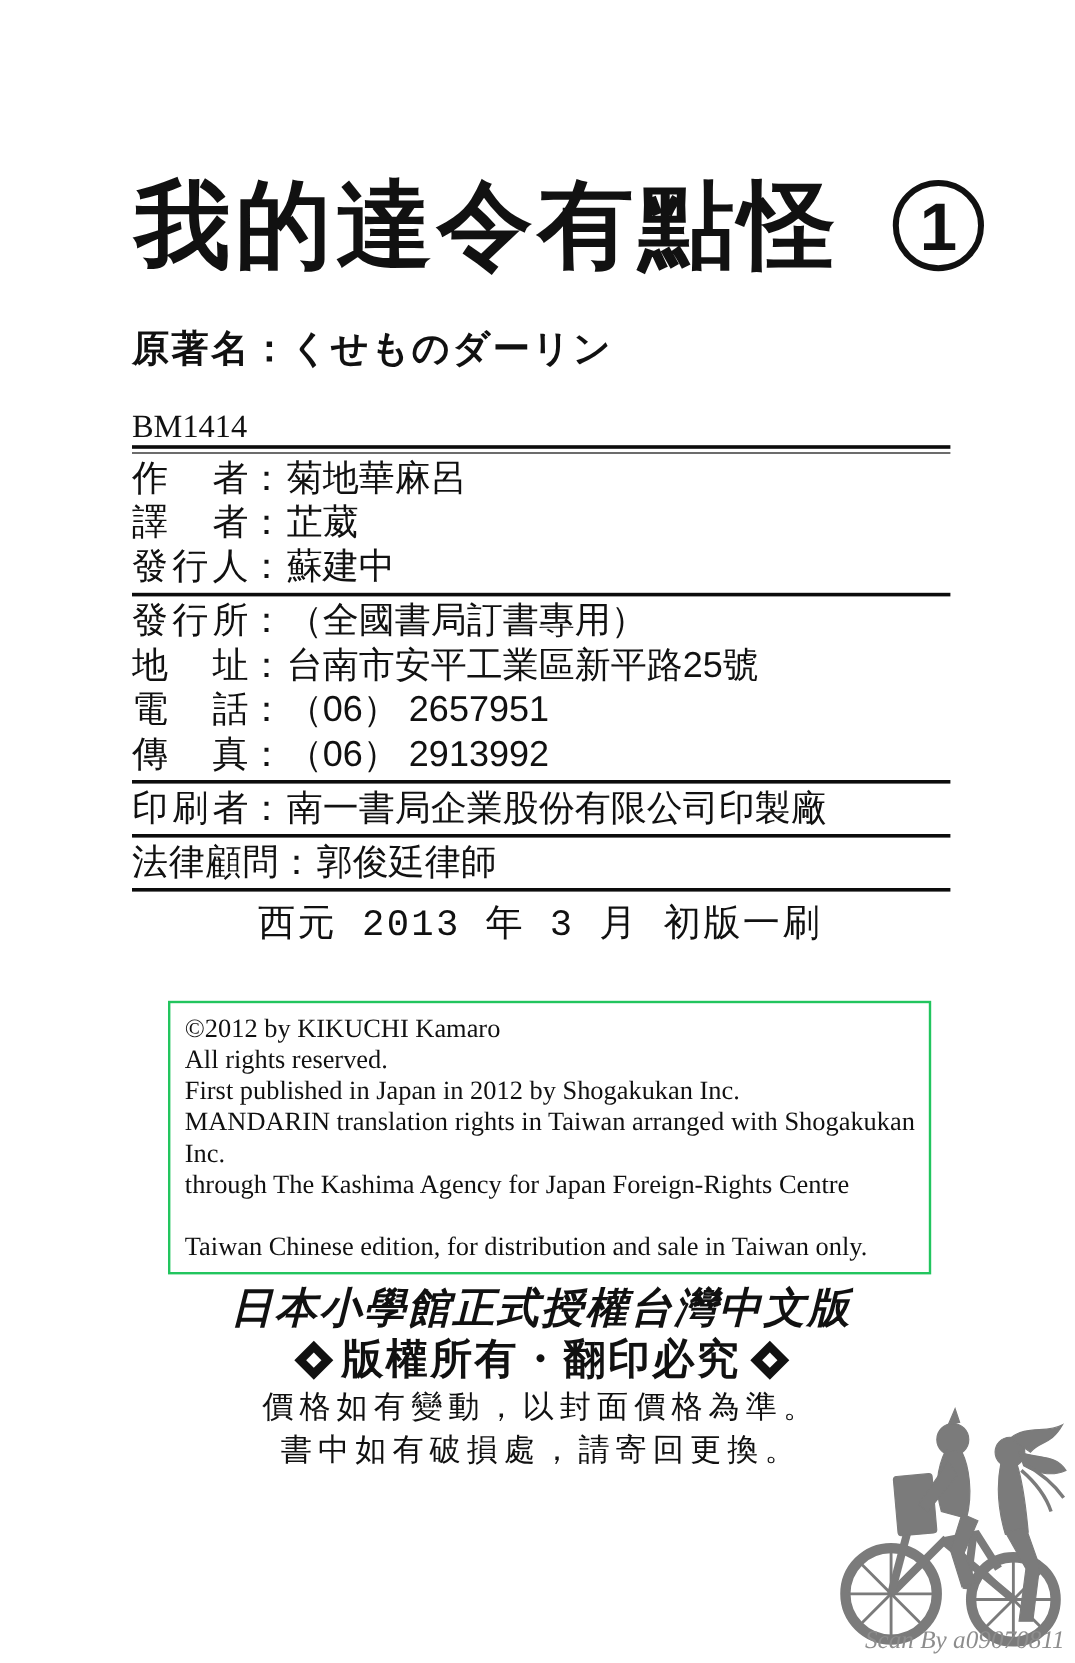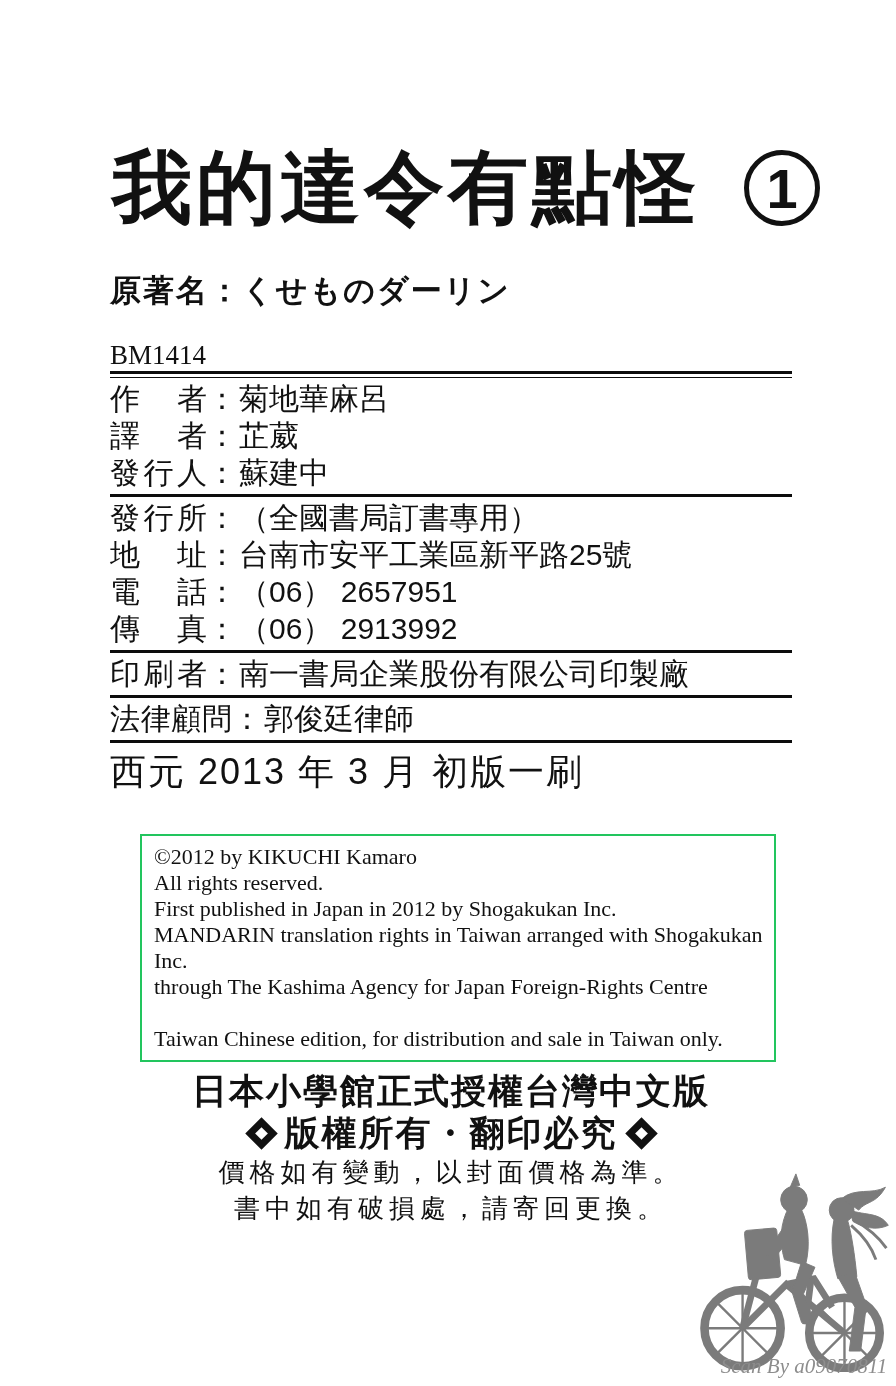--- a/index.html
+++ b/index.html
@@ -78,25 +78,25 @@
     text-align-last:justify;
     vertical-align:top;
   }
   .clabel.w4{ width:122px; }
   .ccolon{ display:inline-block; vertical-align:top;}
   .cvalue{ display:inline-block; vertical-align:top; margin-left:2px;}
   .rows-block{ padding:2px 0 3px 0; }
   
   .edition{
     margin-top:9px;
-    font-size:36px;
-    text-align:left;
+    font-size:31px;
+    text-align:center;
     padding-right:2px;
     letter-spacing:2px;
-    height:40px;line-height:40px;
+    height:40px;line-height:40px;font-family:Liberation Mono, monospace;
   }
   
   .license-box{
     margin-top:42px;
     margin-left:30px;
     width:610px;
     border:2px solid #22c55e;
     padding:8px 10px 8px 12px;
     font-family:"Liberation Serif","DejaVu Serif",serif;
     font-size:22px;
@@ -105,20 +105,21 @@
   
   .footer-block{
     margin-top:8px;
     text-align:center;
   }
   .auth-line{
     font-size:35px;
     font-weight:bold;
     letter-spacing:2px;
     line-height:42px;
+    font-style:italic;
   }
   .notice-line{
     font-size:35px;
     font-weight:bold;
     letter-spacing:2px;
     line-height:42px;
     display:flex;
     align-items:center;
     justify-content:center;
   }

